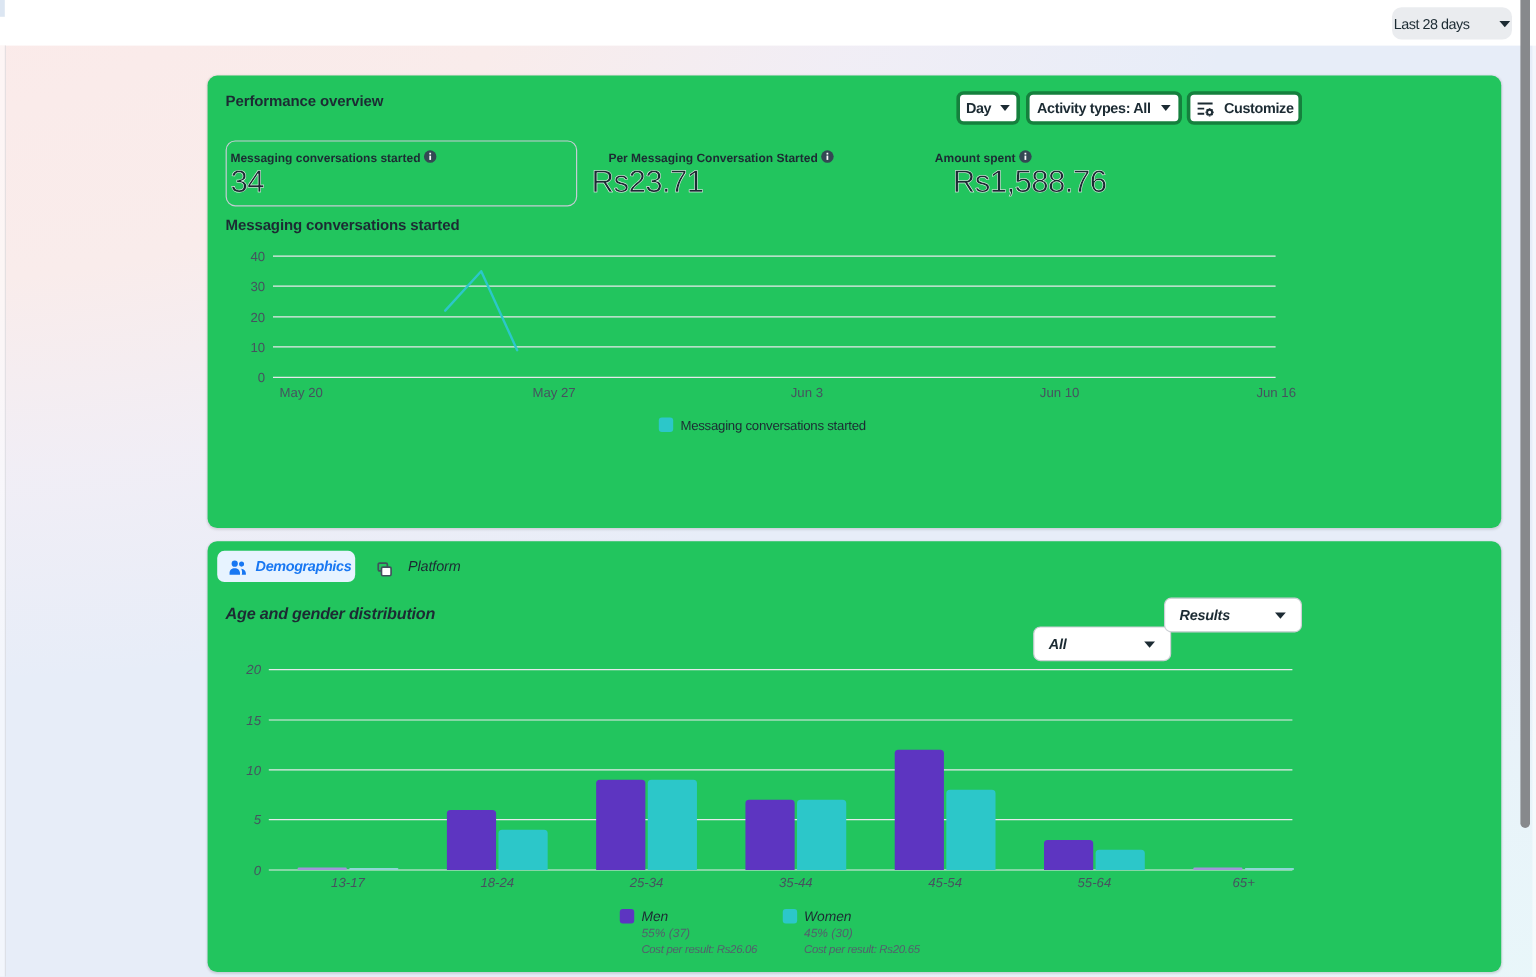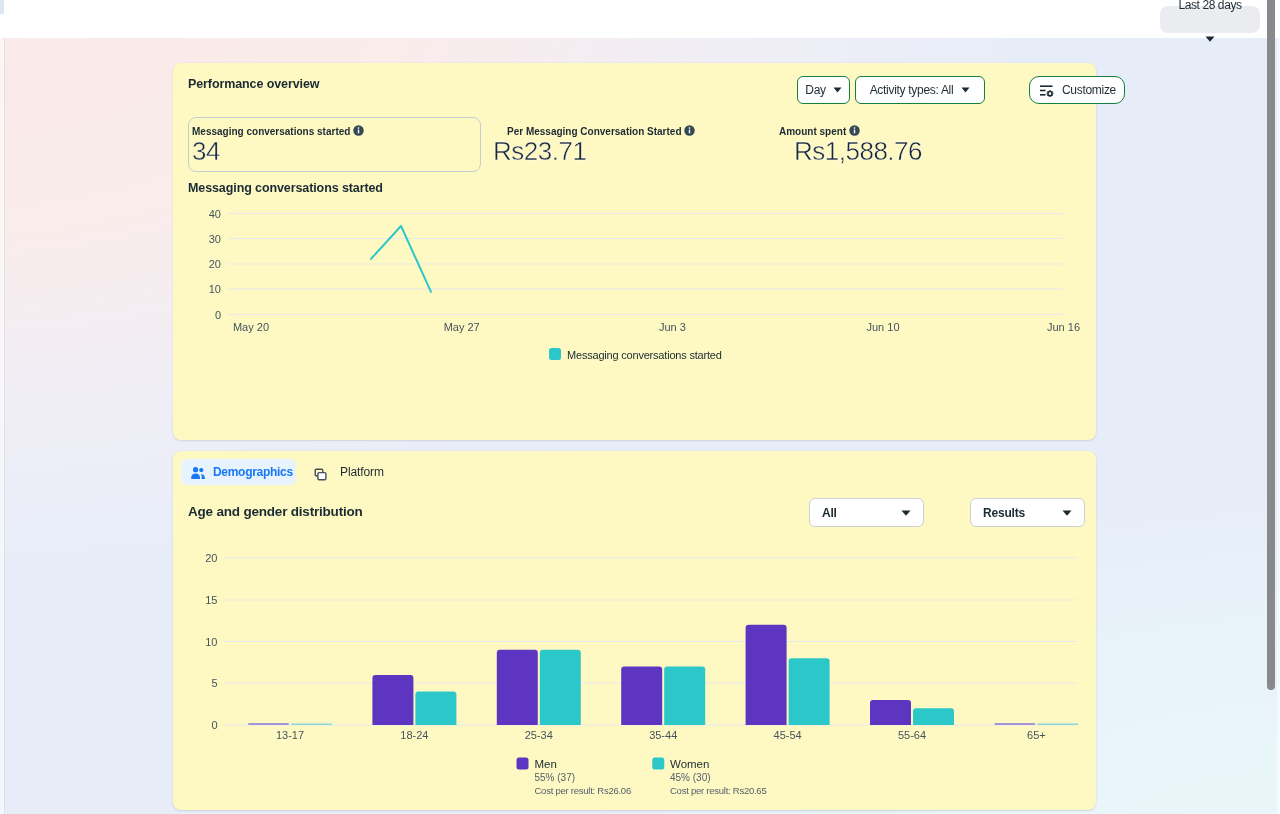--- a/index.html
+++ b/index.html
@@ -5,31 +5,31 @@
   * { margin:0; padding:0; box-sizing:border-box; }
   html,body { width:1280px; height:814px; overflow:hidden; }
   body {
     font-family:"Liberation Sans",sans-serif;
     position:relative;
     background-color:#e7edf8;
     background-image: radial-gradient(ellipse 1400px 780px at -60px -40px, #fbeae9 0%, #f9eceb 35%, rgba(243,238,245,0.8) 56%, rgba(231,237,248,0) 78%), radial-gradient(ellipse 1050px 600px at 102% 112%, rgba(233,248,250,1) 0%, rgba(233,248,250,0.6) 42%, rgba(233,248,250,0) 70%);
   }
   .topbar { position:absolute; top:0; left:0; width:1280px; height:38px; background:#ffffff; }
   .datebtn { position:absolute; left:1160px; top:6px; width:100px; height:27px; background:#eaecef; border-radius:8px;
-    font-size:12px; letter-spacing:-0.4px; color:#1c2b33; display:flex; align-items:center; justify-content:center; gap:24px;flex-direction:column; }
+    font-size:12px; letter-spacing:-0.4px; color:#1c2b33; display:flex; align-items:center; justify-content:center; gap:24px; }
   .scrollthumb { position:absolute; left:1267px; top:-4px; width:8px; height:694px; background:#87898c; border-radius:4px; z-index:50; }
   .leftstrip { position:absolute; left:0; top:38px; width:5px; height:776px; background:rgba(255,255,255,0.5); border-right:1px solid rgba(120,130,140,0.18); }
   .topleftsq { position:absolute; left:0; top:0; width:4px; height:14px; background:#dce6f2; z-index:5; }
-  .card { position:absolute; left:173px; width:923px; background:#fef9c3; border-radius:8px;
+  .card { position:absolute; left:173px; width:1078px; background:#22c55e; border-radius:8px;
     box-shadow:0 1px 2px rgba(0,0,0,0.10), 0 0 2px rgba(0,0,0,0.05); }
   #card1 { top:63px; height:377px; }
-  #card2 { top:451px; height:359px; }
+  #card2 { top:451px; height:359px;font-style:italic; }
   .h1 { position:absolute; font-size:12.5px; letter-spacing:-0.1px; font-weight:bold; color:#1c2b33; }
-  .btn { position:absolute; height:28px; border:1px solid #15803d; border-radius:6px; background:#fff;
-    display:flex; align-items:center; justify-content:center; font-size:12px; letter-spacing:-0.3px; font-weight:400; color:#1c2b33; }
+  .btn { position:absolute; height:28px; border:3px solid #15803d; border-radius:6px; background:#fff;
+    display:flex; align-items:center; justify-content:center; font-size:12px; letter-spacing:-0.3px; font-weight:700; color:#1c2b33; }
   .btn svg, .tabpill svg, .tabplain svg, .datebtn svg, .drop svg { flex-shrink:0; }
   .metricbox { position:absolute; left:15px; top:54px; width:293px; height:55px; border:1px solid #c4cdd4; border-radius:8px; }
   .mlabel { position:absolute; font-size:10px; font-weight:bold; color:#1c2b33; white-space:nowrap; }
   .mvalue { position:absolute; font-size:26px; line-height:26px; color:#1c2b33; letter-spacing:-0.5px; -webkit-text-stroke:0.4px #ffffff; }
   .info { display:inline-block; vertical-align:-1px; }
   .tabpill { position:absolute; left:8px; top:8px; width:115px; height:26px; background:#e7f3ff; border-radius:6px;
     display:flex; align-items:center; font-size:12px; letter-spacing:-0.3px; font-weight:bold; color:#1877f2; padding-left:10px; gap:8px; }
   .tabplain { position:absolute; left:132px; top:8px; width:120px; height:26px; display:flex; align-items:center;
     font-size:12px; letter-spacing:-0.1px; color:#1c2b33; padding-left:9px; gap:13px; }
   .h2 { position:absolute; left:15px; top:53px; font-size:13.5px; letter-spacing:-0.2px; font-weight:bold; color:#1c2b33; }
@@ -54,21 +54,21 @@
 
   <div class="card" id="card1">
     <div class="h1" style="left:15px; top:14px;">Performance overview</div>
 
     <div class="btn" style="left:624px; top:13px; width:53px; gap:7px;">Day <svg width="9" height="6" viewBox="0 0 9 6">
         <path d="M0.5 0.5 L8.5 0.5 L4.5 5.5 Z" fill="#1c2b33"></path>
       </svg></div>
     <div class="btn" style="left:682px; top:13px; width:130px; gap:8px;">Activity types: All <svg width="9" height="6" viewBox="0 0 9 6">
         <path d="M0.5 0.5 L8.5 0.5 L4.5 5.5 Z" fill="#1c2b33"></path>
       </svg></div>
-    <div class="btn" style="left:856px; top:13px; width:96px; gap:7px;border-radius:10px;">
+    <div class="btn" style="left:816px; top:13px; width:96px; gap:7px;">
       <svg width="17" height="17" viewBox="0 0 17 17" fill="none" stroke="#1c2b33" stroke-width="1.6">
         <path d="M2 4.2 H14.5"></path>
         <path d="M2 8.5 H7.5"></path>
         <path d="M2 12.8 H7.5"></path>
         <g>
           <circle cx="12" cy="11.6" r="2.1"></circle>
           <g stroke-width="1.5">
             <path d="M12 8.2 V9"></path>
             <path d="M12 14.2 V15"></path>
             <path d="M8.6 11.6 H9.4"></path>
@@ -145,21 +145,21 @@
       Demographics</div>
     <div class="tabplain">
       <svg width="13" height="13" viewBox="0 0 13 13" fill="none" stroke="#42505c" stroke-width="1.4" style="margin-top:5px">
         <rect x="1.2" y="1.2" width="7.6" height="6.6" rx="1.2"></rect>
         <rect x="3.9" y="4.6" width="8" height="7.2" rx="1.2" fill="#ffffff"></rect>
       </svg>
       Platform</div>
 
     <div class="h2">Age and gender distribution</div>
 
-    <div class="drop" style="left:636px; width:115px;">All <svg width="10" height="6" viewBox="0 0 10 6">
+    <div class="drop" style="left:688px; width:115px;margin-top:24px;">All <svg width="10" height="6" viewBox="0 0 10 6">
         <path d="M0.5 0.5 L9.5 0.5 L5 5.7 Z" fill="#1c2b33"></path>
       </svg></div>
     <div class="drop" style="left:797px; width:115px;">Results <svg width="10" height="6" viewBox="0 0 10 6">
         <path d="M0.5 0.5 L9.5 0.5 L5 5.7 Z" fill="#1c2b33"></path>
       </svg></div>
 
     <svg width="923" height="359" viewBox="0 0 923 359" style="position:absolute;left:0;top:0;" font-family="Liberation Sans,sans-serif">
       <g stroke="#e7e9ec" stroke-width="1">
         <line x1="51" y1="107" x2="904" y2="107"></line>
         <line x1="51" y1="149" x2="904" y2="149"></line>

